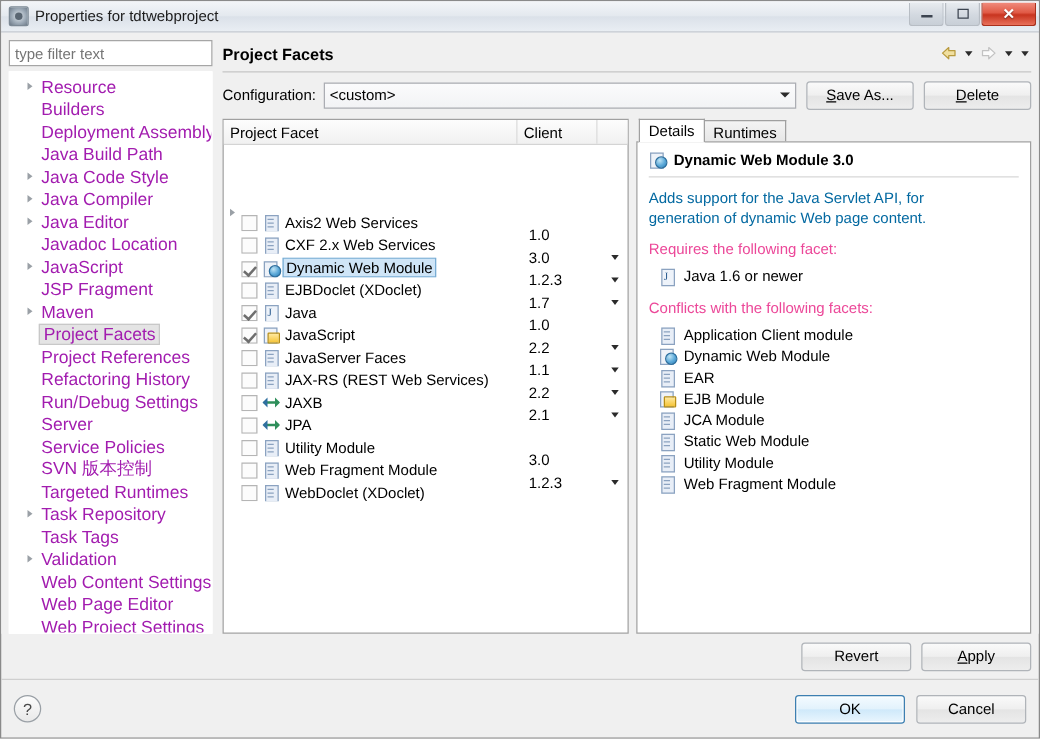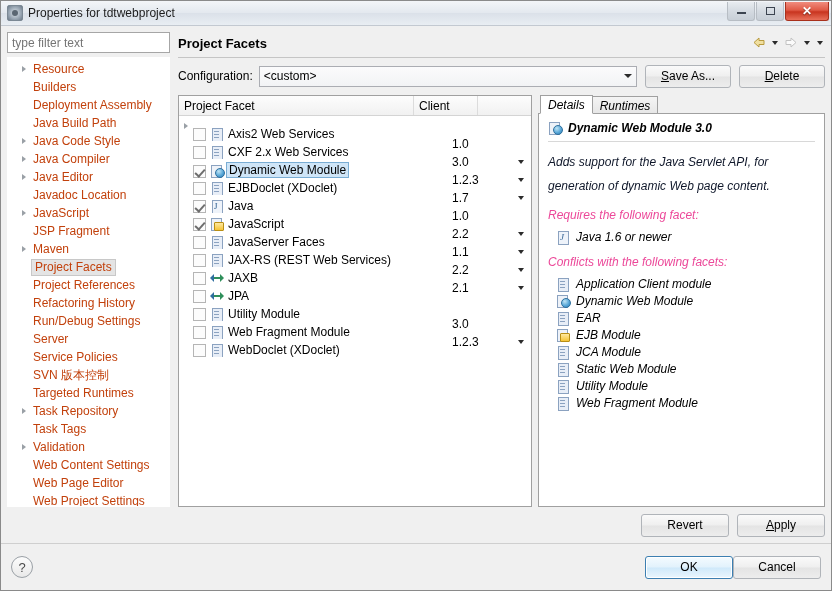--- a/index.html
+++ b/index.html
@@ -129,22 +129,22 @@
     border: 1px solid #ffffff;
     overflow: hidden;
     padding-top: 2px;
     min-height: 0;
   }
   .nav-item {
     height: 18px;
     display: flex;
     align-items: center;
     padding-left: 10px;
-    font-size: 12px;
-    color: #c2410c;
+    font-size: 14px;
+    color: #a21caf;
     white-space: nowrap;
   }
   .nav-item .twisty {
     width: 12px;
     flex: 0 0 auto;
     display: flex;
     align-items: center;
     justify-content: center;
   }
   .nav-item .twisty.has::before {
@@ -263,27 +263,28 @@
 
   
   #content-split {
     flex: 1 1 auto;
     display: flex;
     min-height: 0;
   }
 
   
   #facet-table {
-    width: 354px;
+    width: 325px;
     flex: 0 0 auto;
     border: 1px solid #a0a0a0;
     background: #ffffff;
     display: flex;
     flex-direction: column;
     min-height: 0;
+    gap: 44px;
   }
   #facet-head {
     height: 20px;
     display: flex;
     flex: 0 0 auto;
     background: linear-gradient(to bottom, #fdfdfd 0%, #f1f1f1 100%);
     border-bottom: 1px solid #d4d4d4;
     font-size: 12px;
     color: #000;
   }
@@ -482,21 +483,20 @@
   }
 
   
   #details-panel {
     flex: 1 1 auto;
     margin-left: 6px;
     display: flex;
     flex-direction: column;
     min-width: 0;
     min-height: 0;
-    font-style: italic;
   }
   #tabstrip {
     height: 19px;
     display: flex;
     align-items: flex-end;
     flex: 0 0 auto;
     padding-left: 2px;
   }
   .tab {
     height: 18px;
@@ -541,22 +541,22 @@
     font-weight: bold;
     color: #000;
   }
   #detail-rule {
     height: 1px;
     background: #d8d8d8;
     margin: 0 0 8px 0;
   }
   .detail-para {
     font-size: 12px;
-    color: #0f172a;
-    line-height: 24px;
+    color: #0369a1;
+    line-height: 16px;
     margin-bottom: 10px;
     max-width: 252px;
   }
   .detail-sub {
     font-size: 12px;
     color: #ec4899;
     margin-bottom: 6px;
   }
   .detail-li {
     display: flex;
@@ -599,20 +599,21 @@
     display: flex;
     align-items: center;
     justify-content: center;
     font-size: 13px;
     color: #4a4a4a;
     flex: 0 0 auto;
   }
   #footer-main-buttons {
     margin-left: auto;
     display: flex;
+    gap: 9px;
   }
   #btn-ok {
     border: 1px solid #3c7fb1;
     background: linear-gradient(to bottom, #f4fbff 0%, #e2f2fc 48%, #cfe9fa 52%, #eaf6fe 100%);
     box-shadow: inset 0 0 0 1px #ffffff;
     min-width: 88px;
   }
   #btn-cancel { min-width: 88px; }
   #btn-revert { min-width: 88px; }
   #btn-apply { min-width: 88px; }

